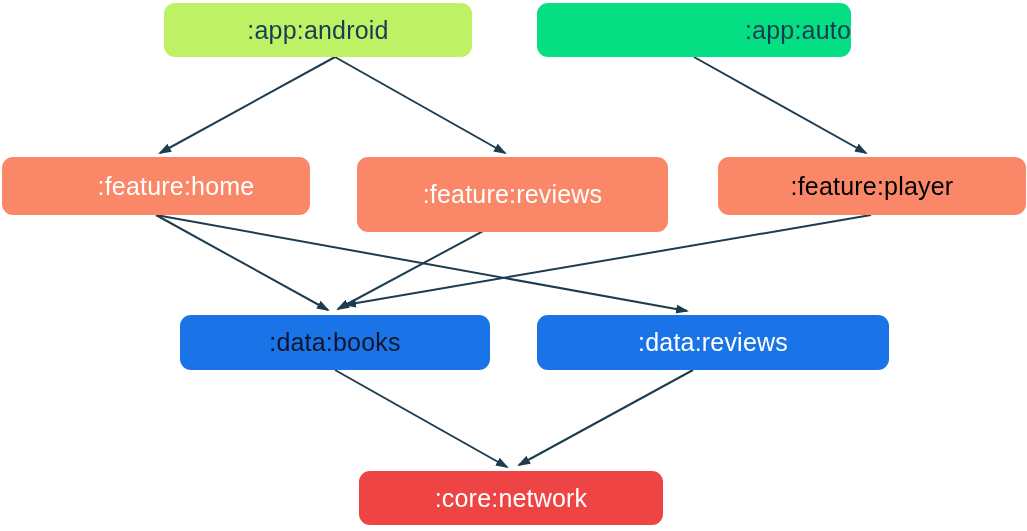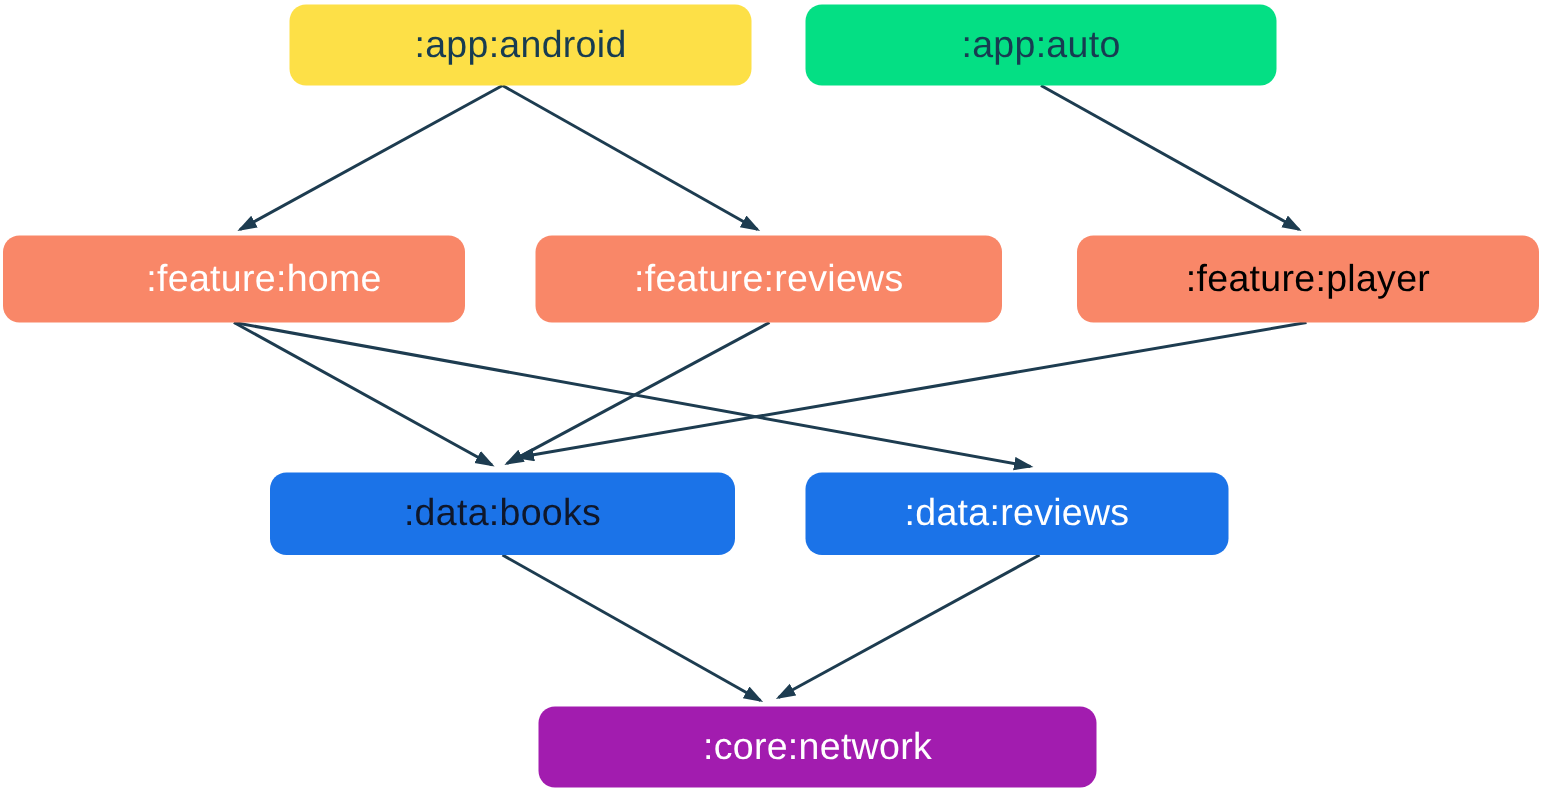--- a/index.html
+++ b/index.html
@@ -53,38 +53,38 @@
         <line x1="694" y1="57" x2="866" y2="153" stroke="#1d3c50" stroke-width="2" marker-end="url(#arrowhead)"></line>
         <line x1="156" y1="215" x2="328" y2="310" stroke="#1d3c50" stroke-width="2" marker-end="url(#arrowhead)"></line>
         <line x1="156" y1="215" x2="687" y2="311" stroke="#1d3c50" stroke-width="2" marker-end="url(#arrowhead)"></line>
         <line x1="513" y1="215" x2="338" y2="309" stroke="#1d3c50" stroke-width="2" marker-end="url(#arrowhead)"></line>
         <line x1="871" y1="215" x2="345" y2="305" stroke="#1d3c50" stroke-width="2" marker-end="url(#arrowhead)"></line>
         <line x1="335" y1="370" x2="507" y2="467" stroke="#1d3c50" stroke-width="2" marker-end="url(#arrowhead)"></line>
         <line x1="693" y1="370" x2="519" y2="465" stroke="#1d3c50" stroke-width="2" marker-end="url(#arrowhead)"></line>
       </g>
   </svg>
   <div id="nodes">
-      <div class="node" style="left: 193px; top: 3px; width: 308px; height: 54px; background: #fde047;">
+      <div class="node" style="left: 164px; top: 3px; width: 308px; height: 54px; background: #bef264;">
         <span style="color: rgb(23, 60, 81);">:app:android</span>
       </div>
-      <div class="node" style="left: 537px; top: 3px; width: 314px; height: 54px; background: rgb(4, 223, 132);">
+      <div class="node" style="left: 537px; top: 3px; width: 314px; height: 54px; background: rgb(4, 223, 132); justify-content: flex-end;">
         <span style="color: rgb(23, 60, 81);">:app:auto</span>
       </div>
       <div class="node" style="left: 2px; top: 157px; width: 308px; height: 58px; background: rgb(249, 135, 104); padding-left: 40px;">
         <span style="color: rgb(255, 255, 255);">:feature:home</span>
       </div>
-      <div class="node" style="left: 357px; top: 157px; width: 311px; height: 58px; background: rgb(249, 135, 104);">
+      <div class="node" style="left: 357px; top: 157px; width: 311px; height: 75px; background: rgb(249, 135, 104);">
         <span style="color: rgb(255, 255, 255);">:feature:reviews</span>
       </div>
       <div class="node" style="left: 718px; top: 157px; width: 308px; height: 58px; background: rgb(249, 135, 104);">
         <span style="color: #000000;">:feature:player</span>
       </div>
       <div class="node" style="left: 180px; top: 315px; width: 310px; height: 55px; background: rgb(27, 115, 232);">
         <span style="color: #0f172a;">:data:books</span>
       </div>
-      <div class="node" style="left: 537px; top: 315px; width: 282px; height: 55px; background: rgb(27, 115, 232);">
+      <div class="node" style="left: 537px; top: 315px; width: 352px; height: 55px; background: rgb(27, 115, 232);">
         <span style="color: rgb(255, 255, 255);">:data:reviews</span>
       </div>
-      <div class="node" style="left: 359px; top: 471px; width: 372px; height: 54px; background: #a21caf;">
+      <div class="node" style="left: 359px; top: 471px; width: 304px; height: 54px; background: #ef4444;">
         <span style="color: rgb(255, 255, 255);">:core:network</span>
       </div>
     </div>
 </div>
 
 </body></html>

